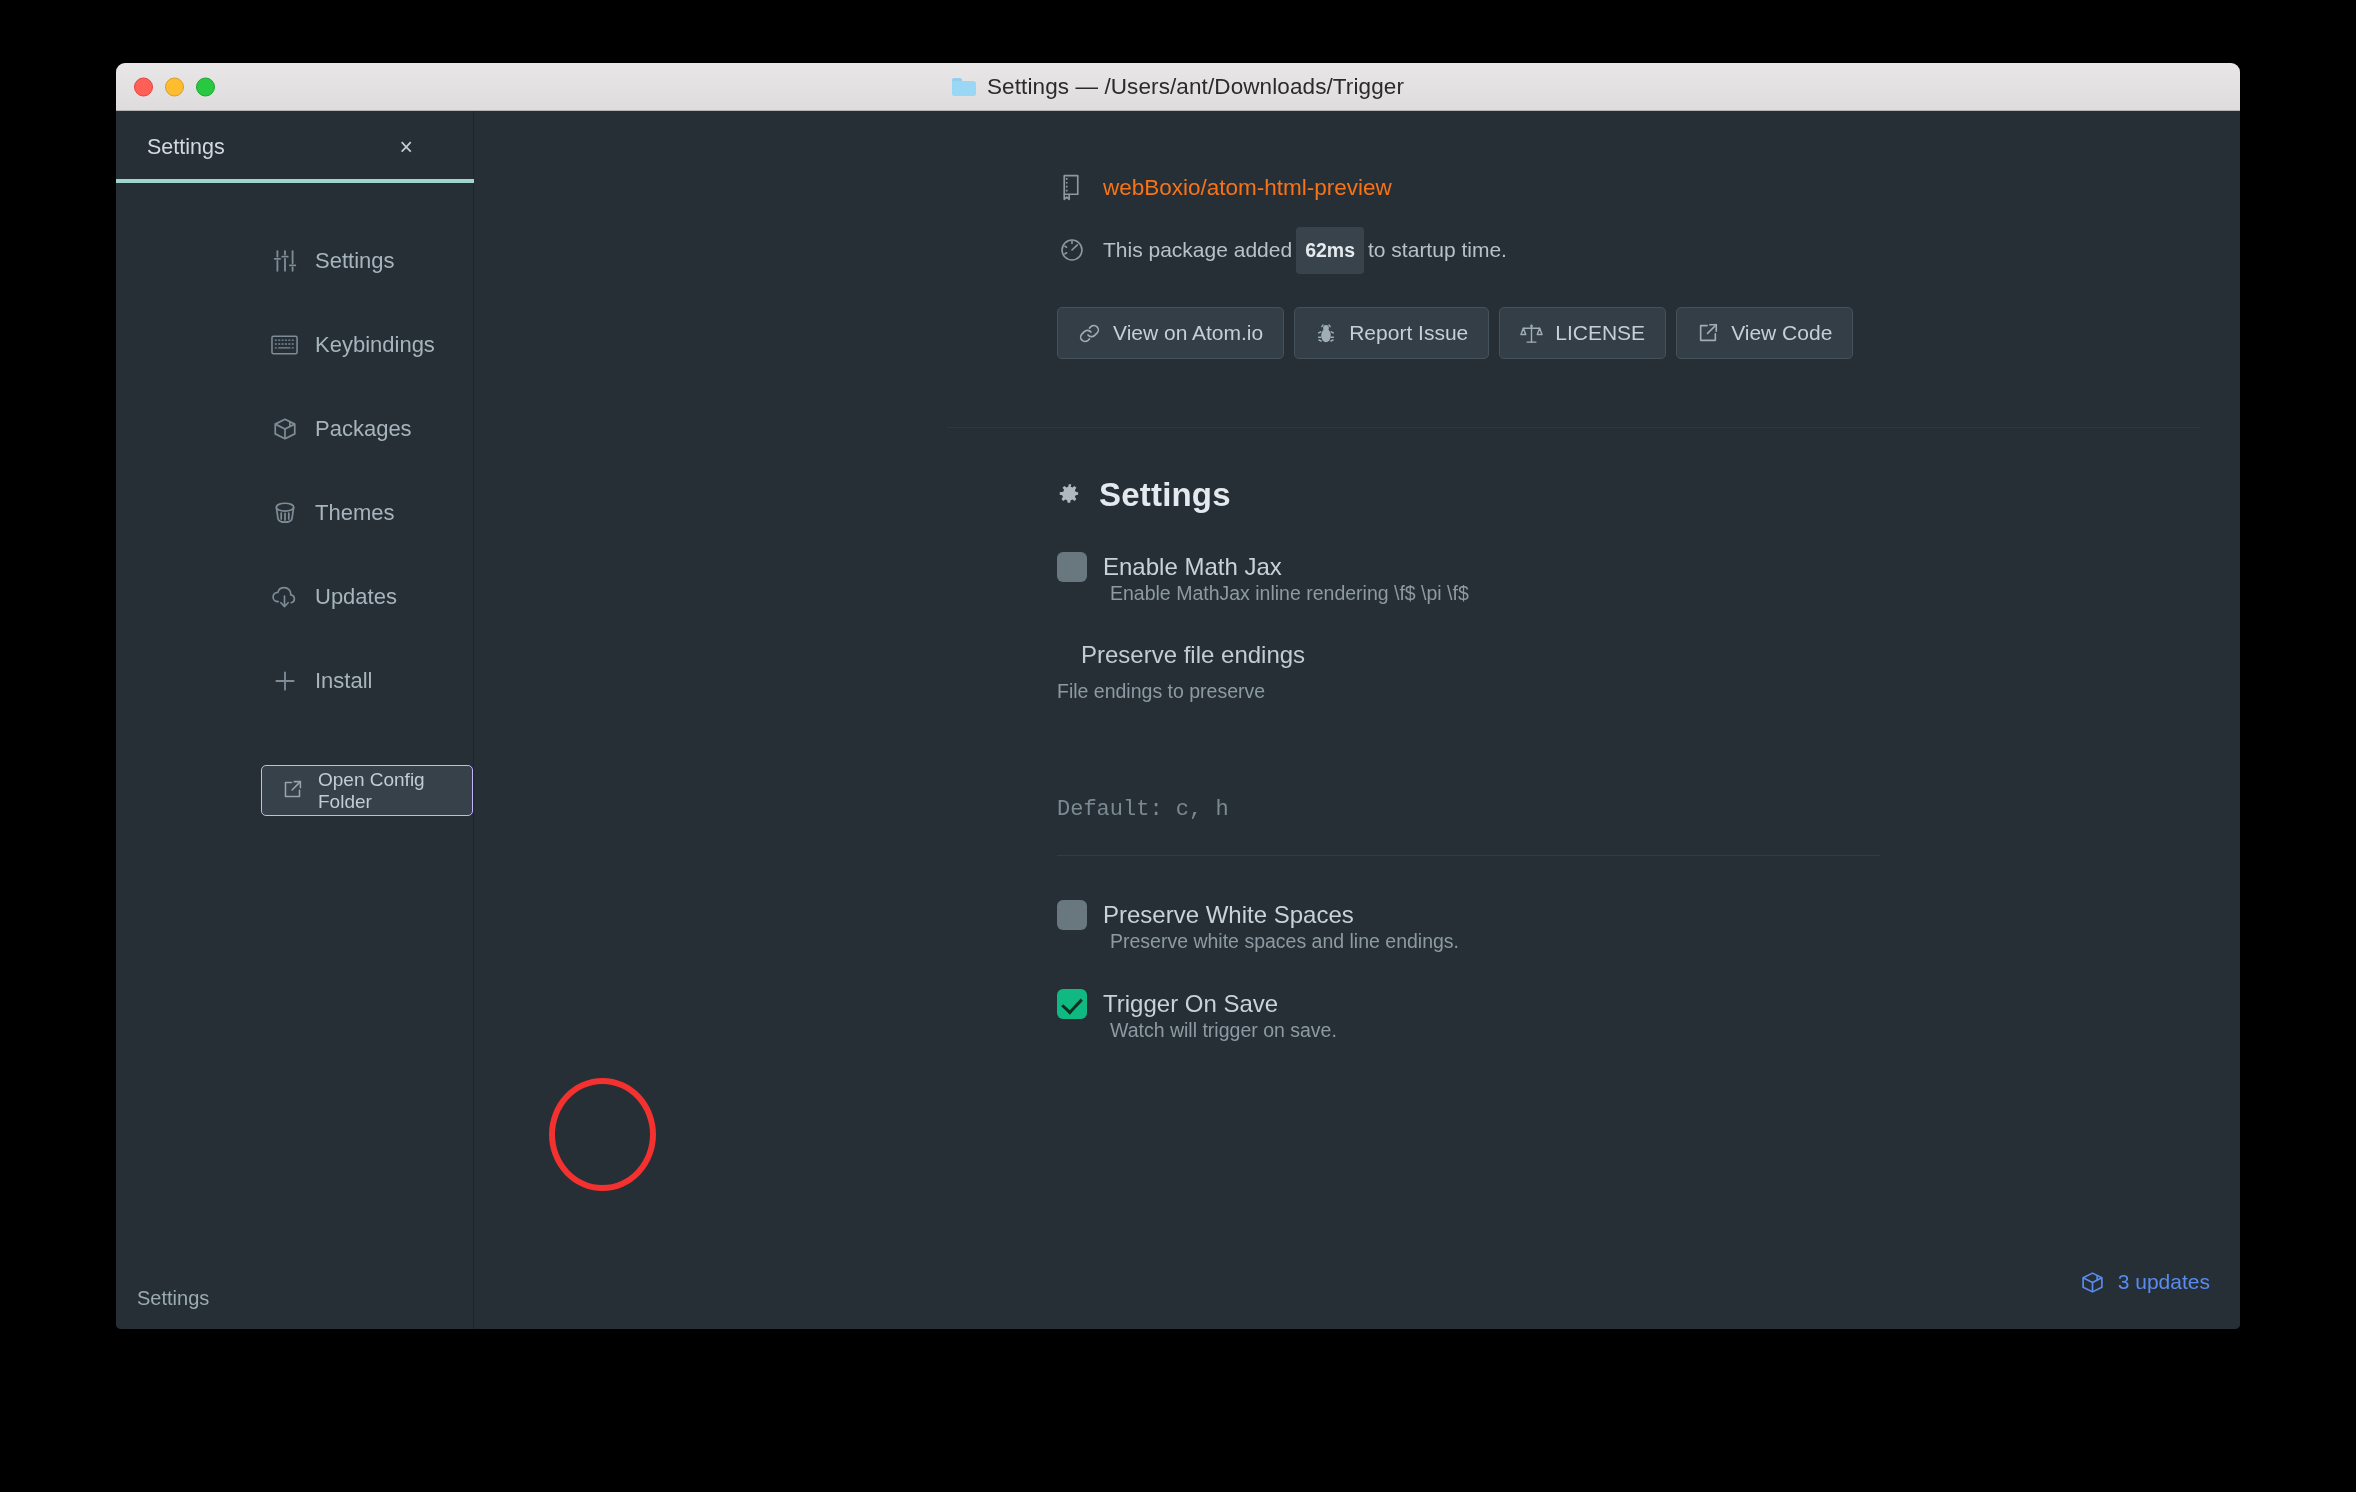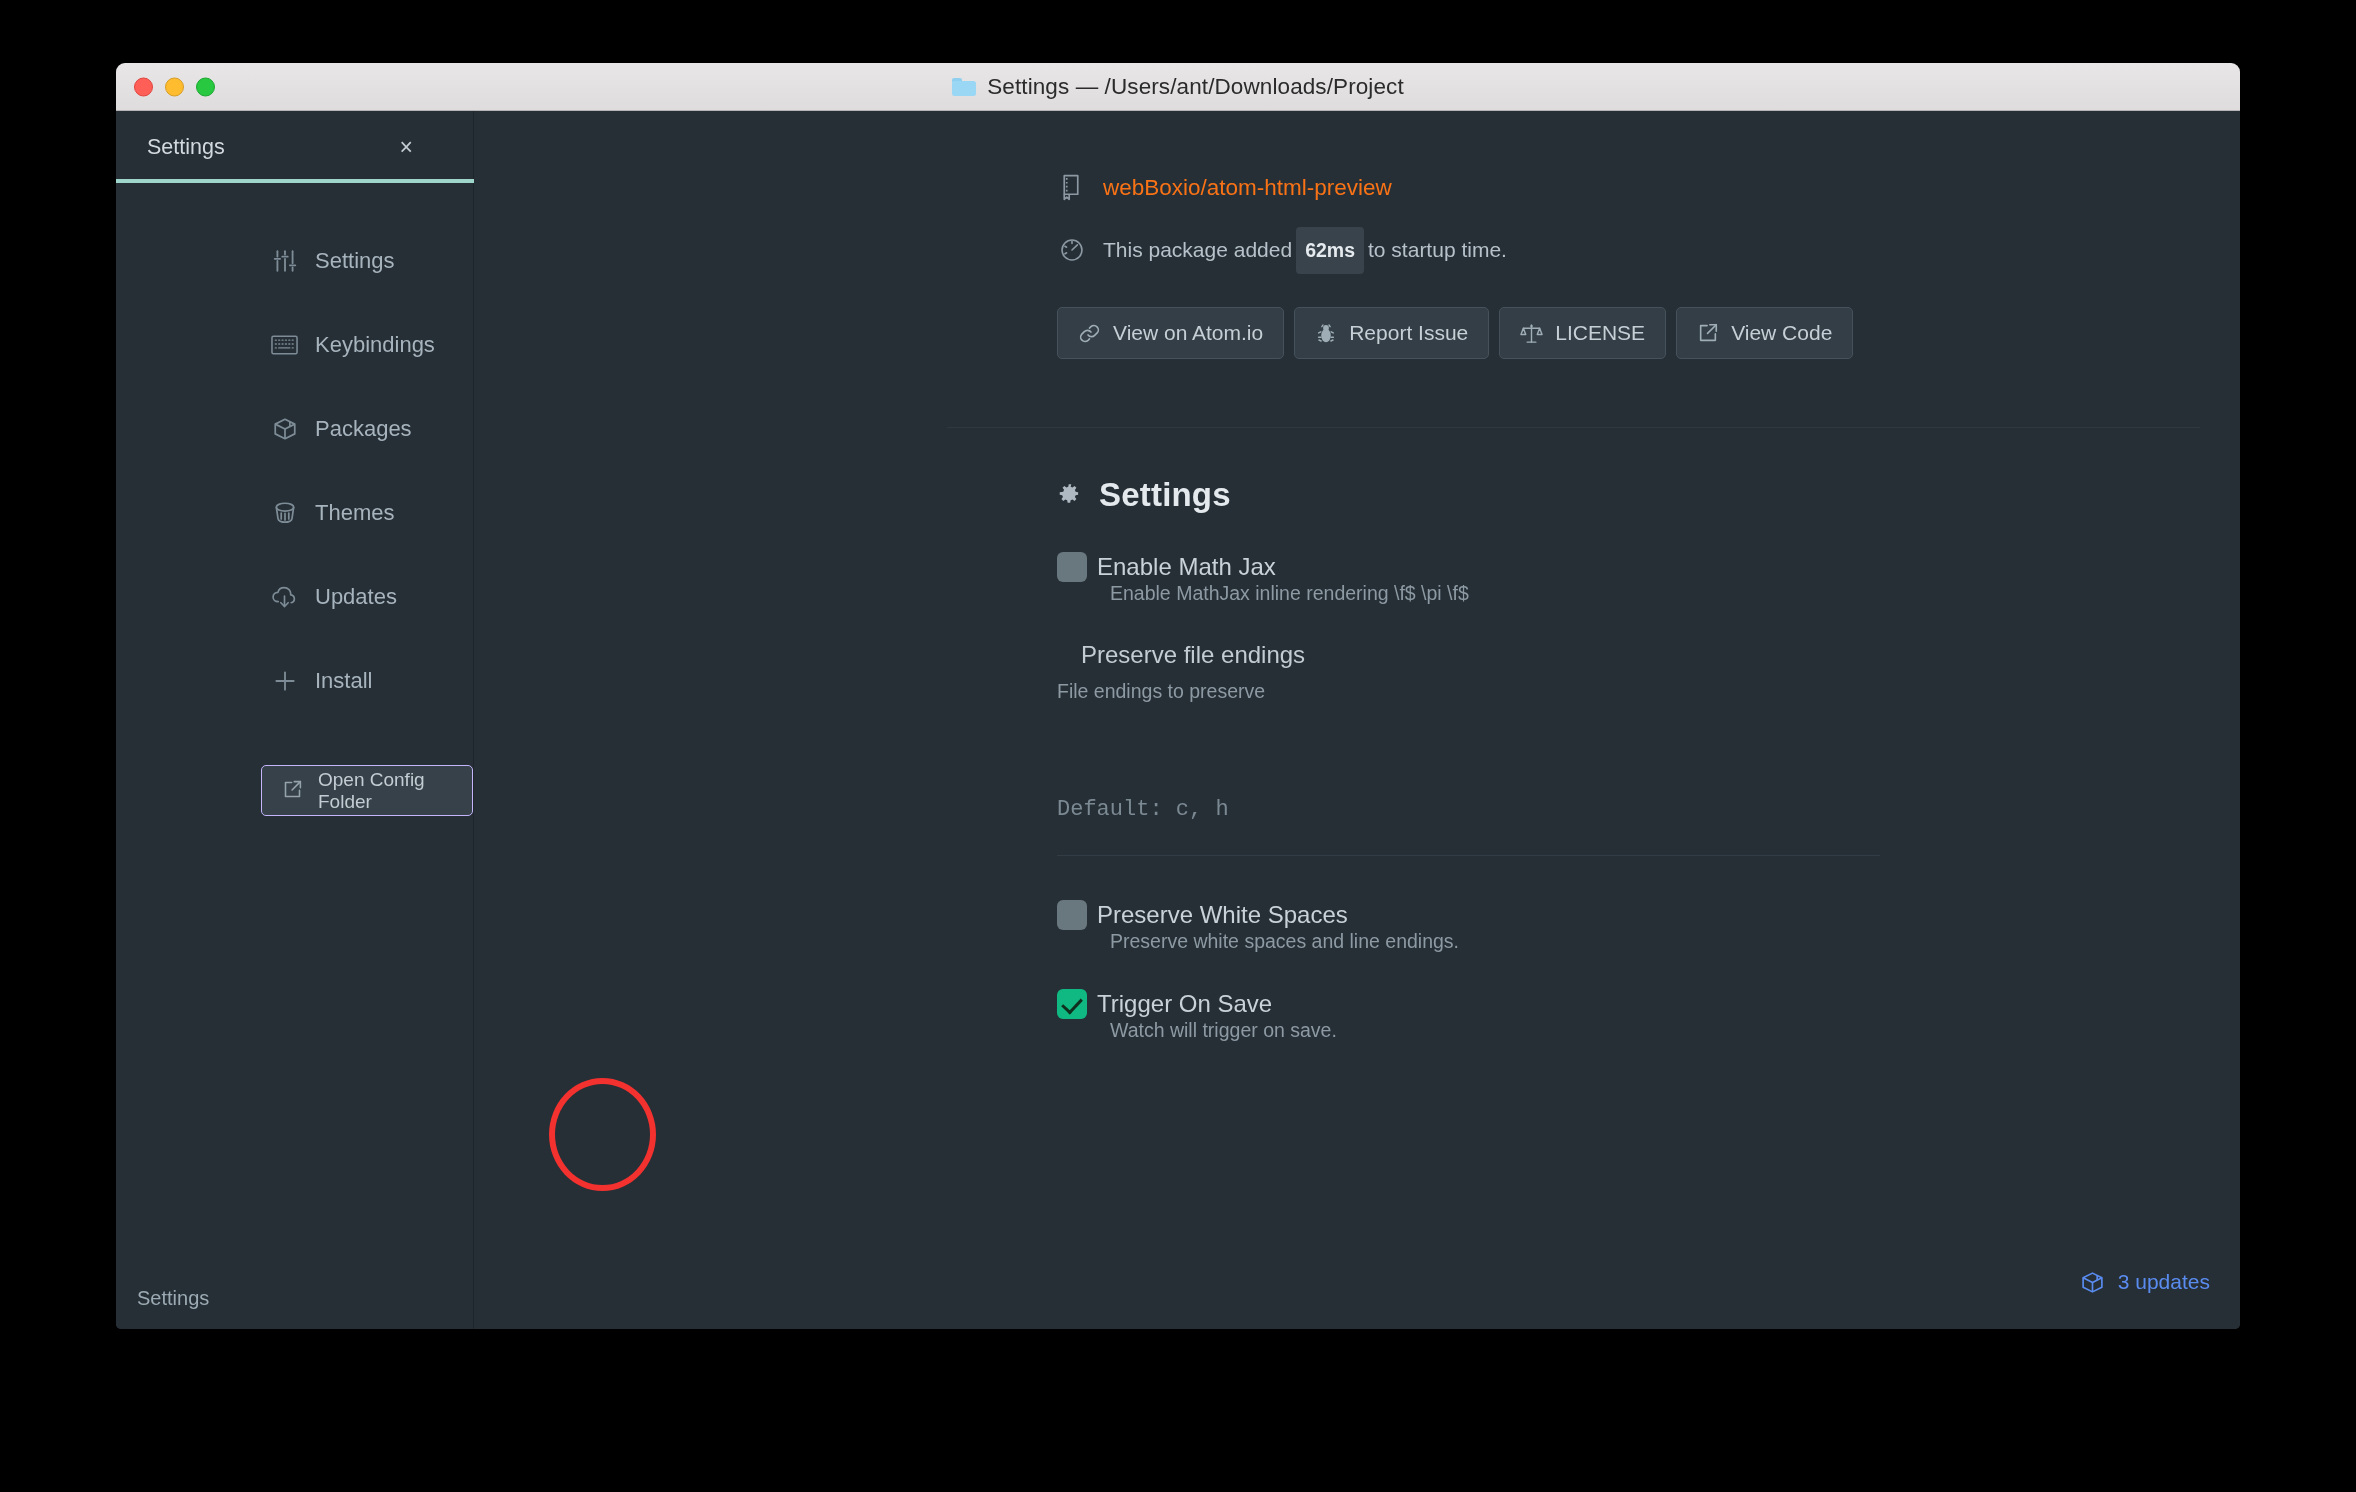--- a/index.html
+++ b/index.html
@@ -179,21 +179,21 @@
     display: flex; align-items: center; gap: 16px;
     margin-bottom: 38px;
   }
   #settings-heading-text {
     font-size: 33px; font-weight: bold; color: #e3e9ed; letter-spacing: 0.2px;
   }
   .gear-icon { color: #aeb9c1; display: flex; }
 
   .setting-row { margin-bottom: 0; }
   .setting-check-line {
-    display: flex; align-items: center; gap: 10px;
+    display: flex; align-items: center; gap: 16px;
   }
   .checkbox {
     width: 30px; height: 30px; border-radius: 6px;
     background: #69777f; flex: 0 0 30px;
     cursor: pointer; position: relative;
   }
   .checkbox.checked { background: #10b981; }
   .checkbox.checked::after {
     content: ""; position: absolute;
     left: 9px; top: 5px;
@@ -249,21 +249,21 @@
 <div id="window">
 
   <div id="titlebar">
     <div class="traffic">
       <span class="light red"></span>
       <span class="light yellow"></span>
       <span class="light green"></span>
     </div>
     <div id="title-text">
       <span class="folder-icon"></span>
-      <span>Settings — /Users/ant/Downloads/Project</span>
+      <span>Settings — /Users/ant/Downloads/Trigger</span>
     </div>
   </div>
 
   <div id="body-area">
 
     <div id="sidebar">
 
       <div id="tabbar">
         <div id="tab-settings">
           <span id="tab-label">Settings</span>

